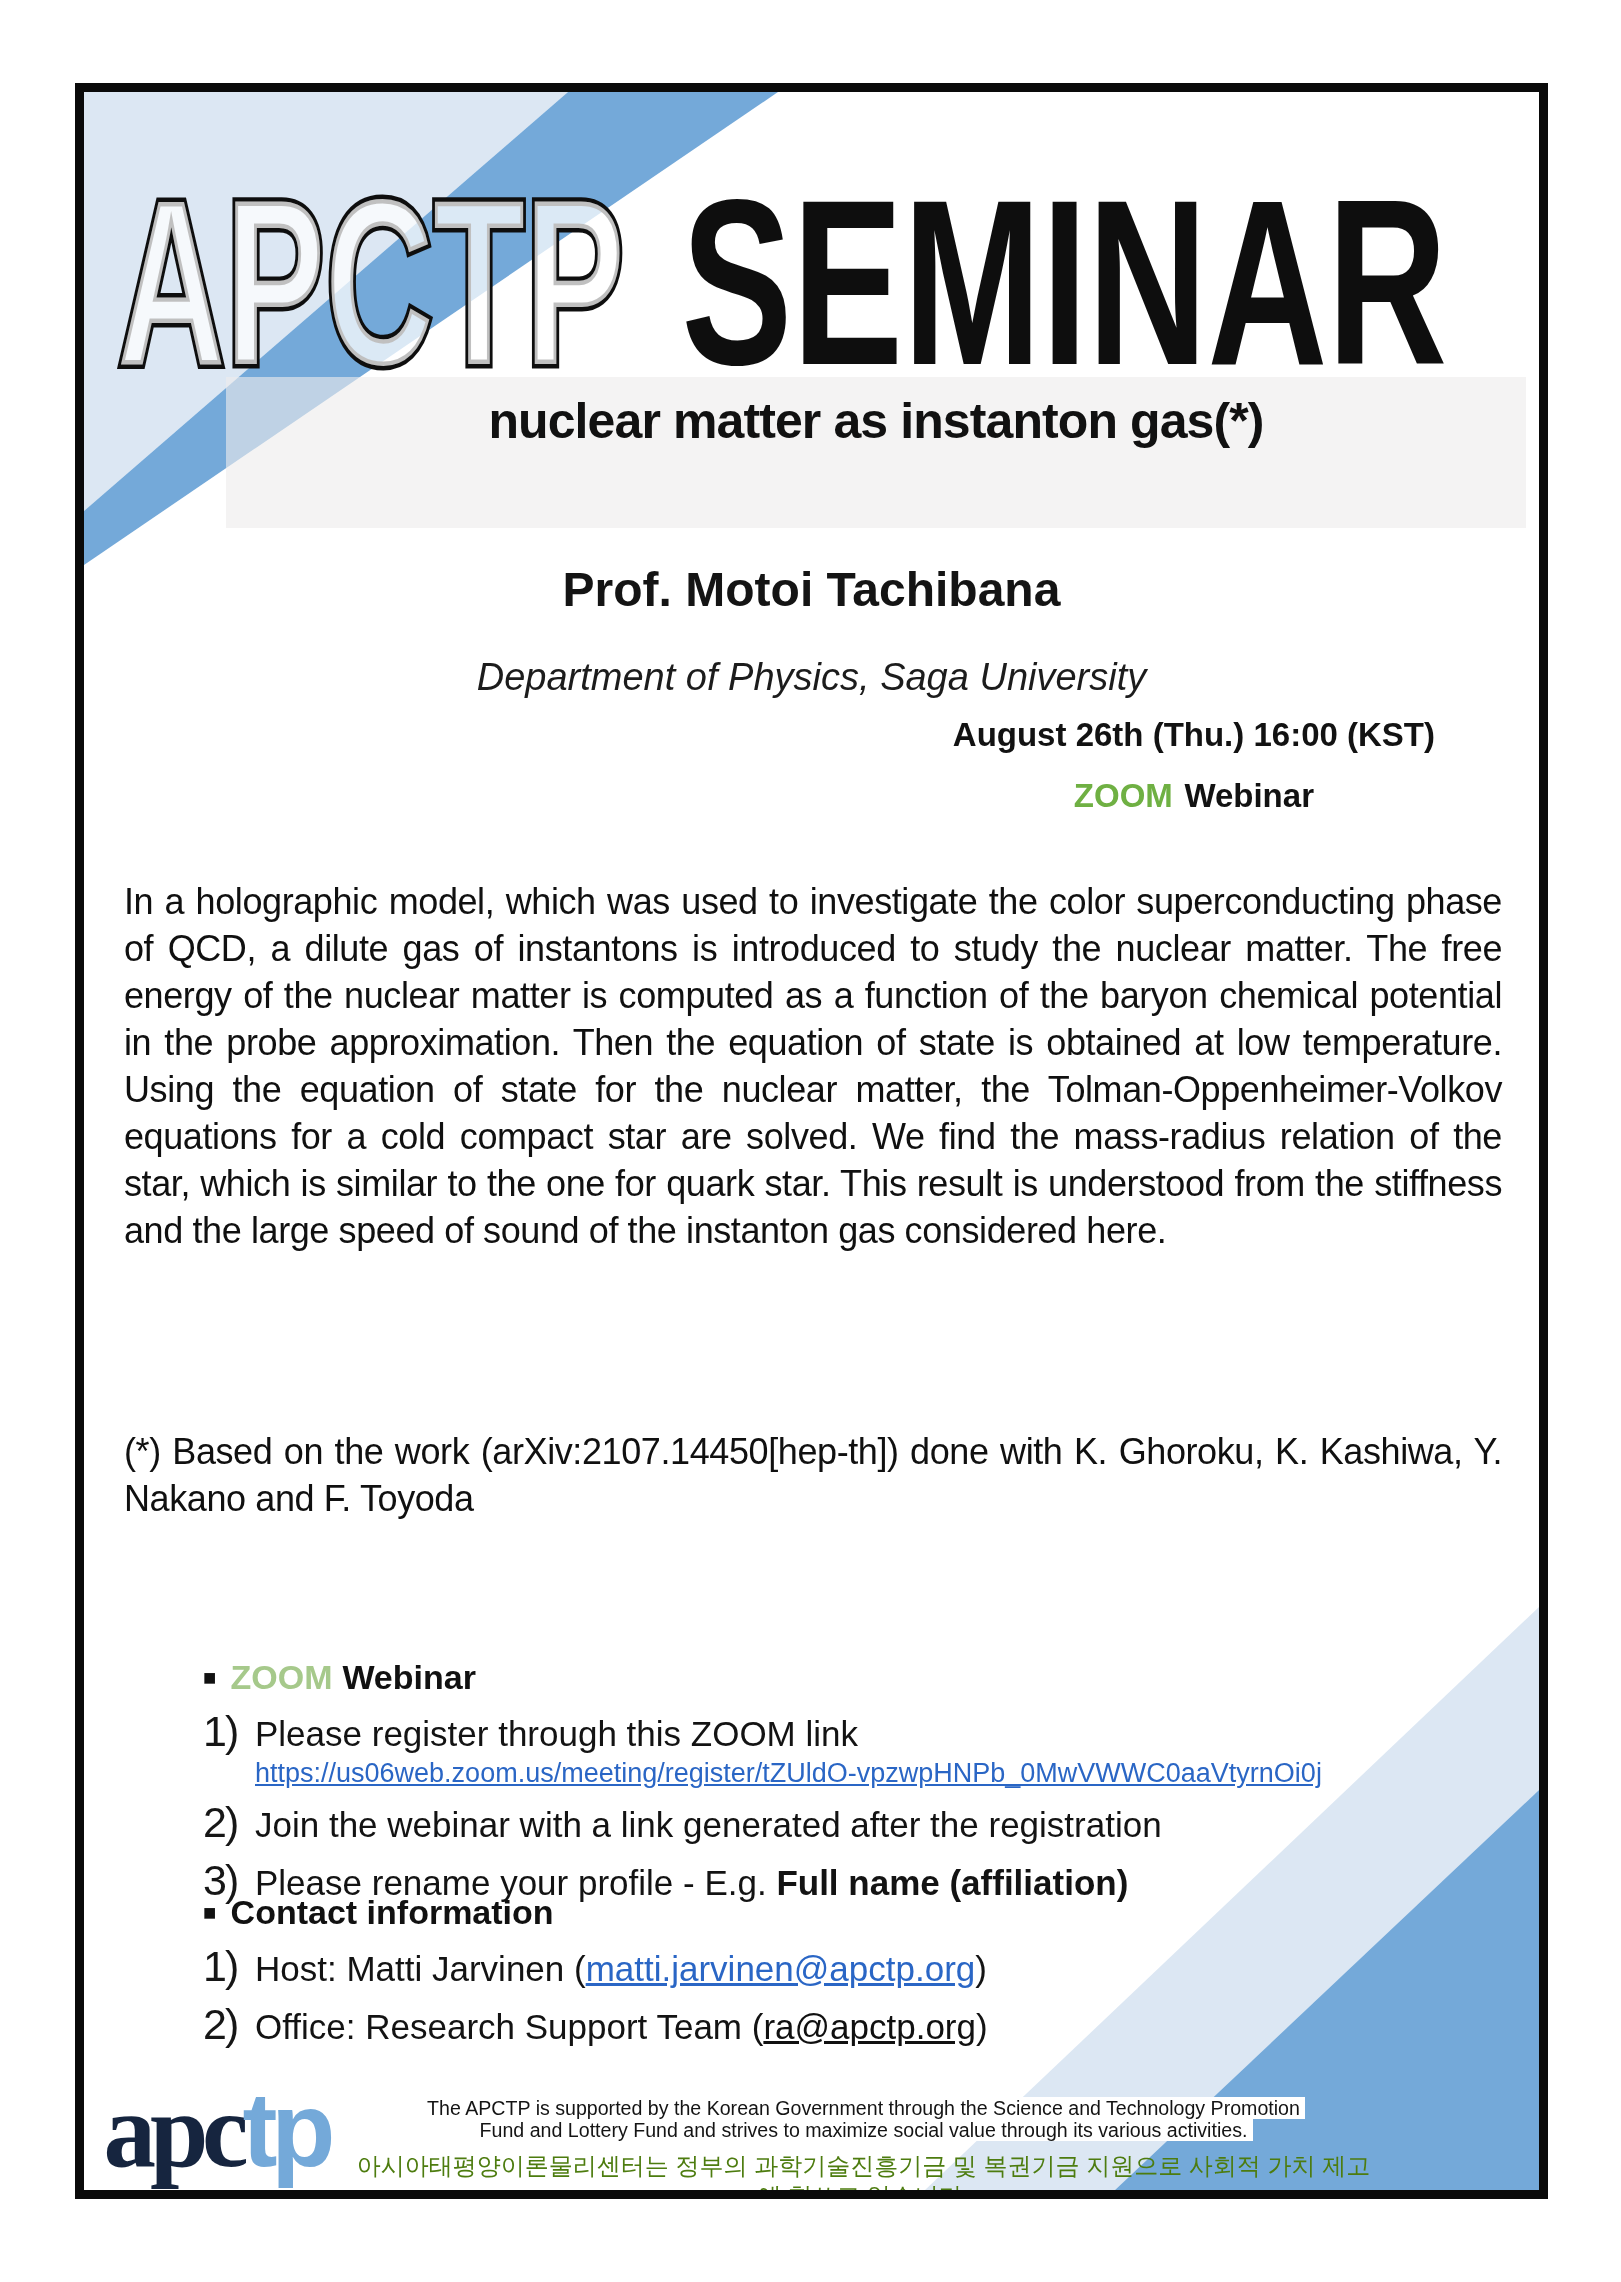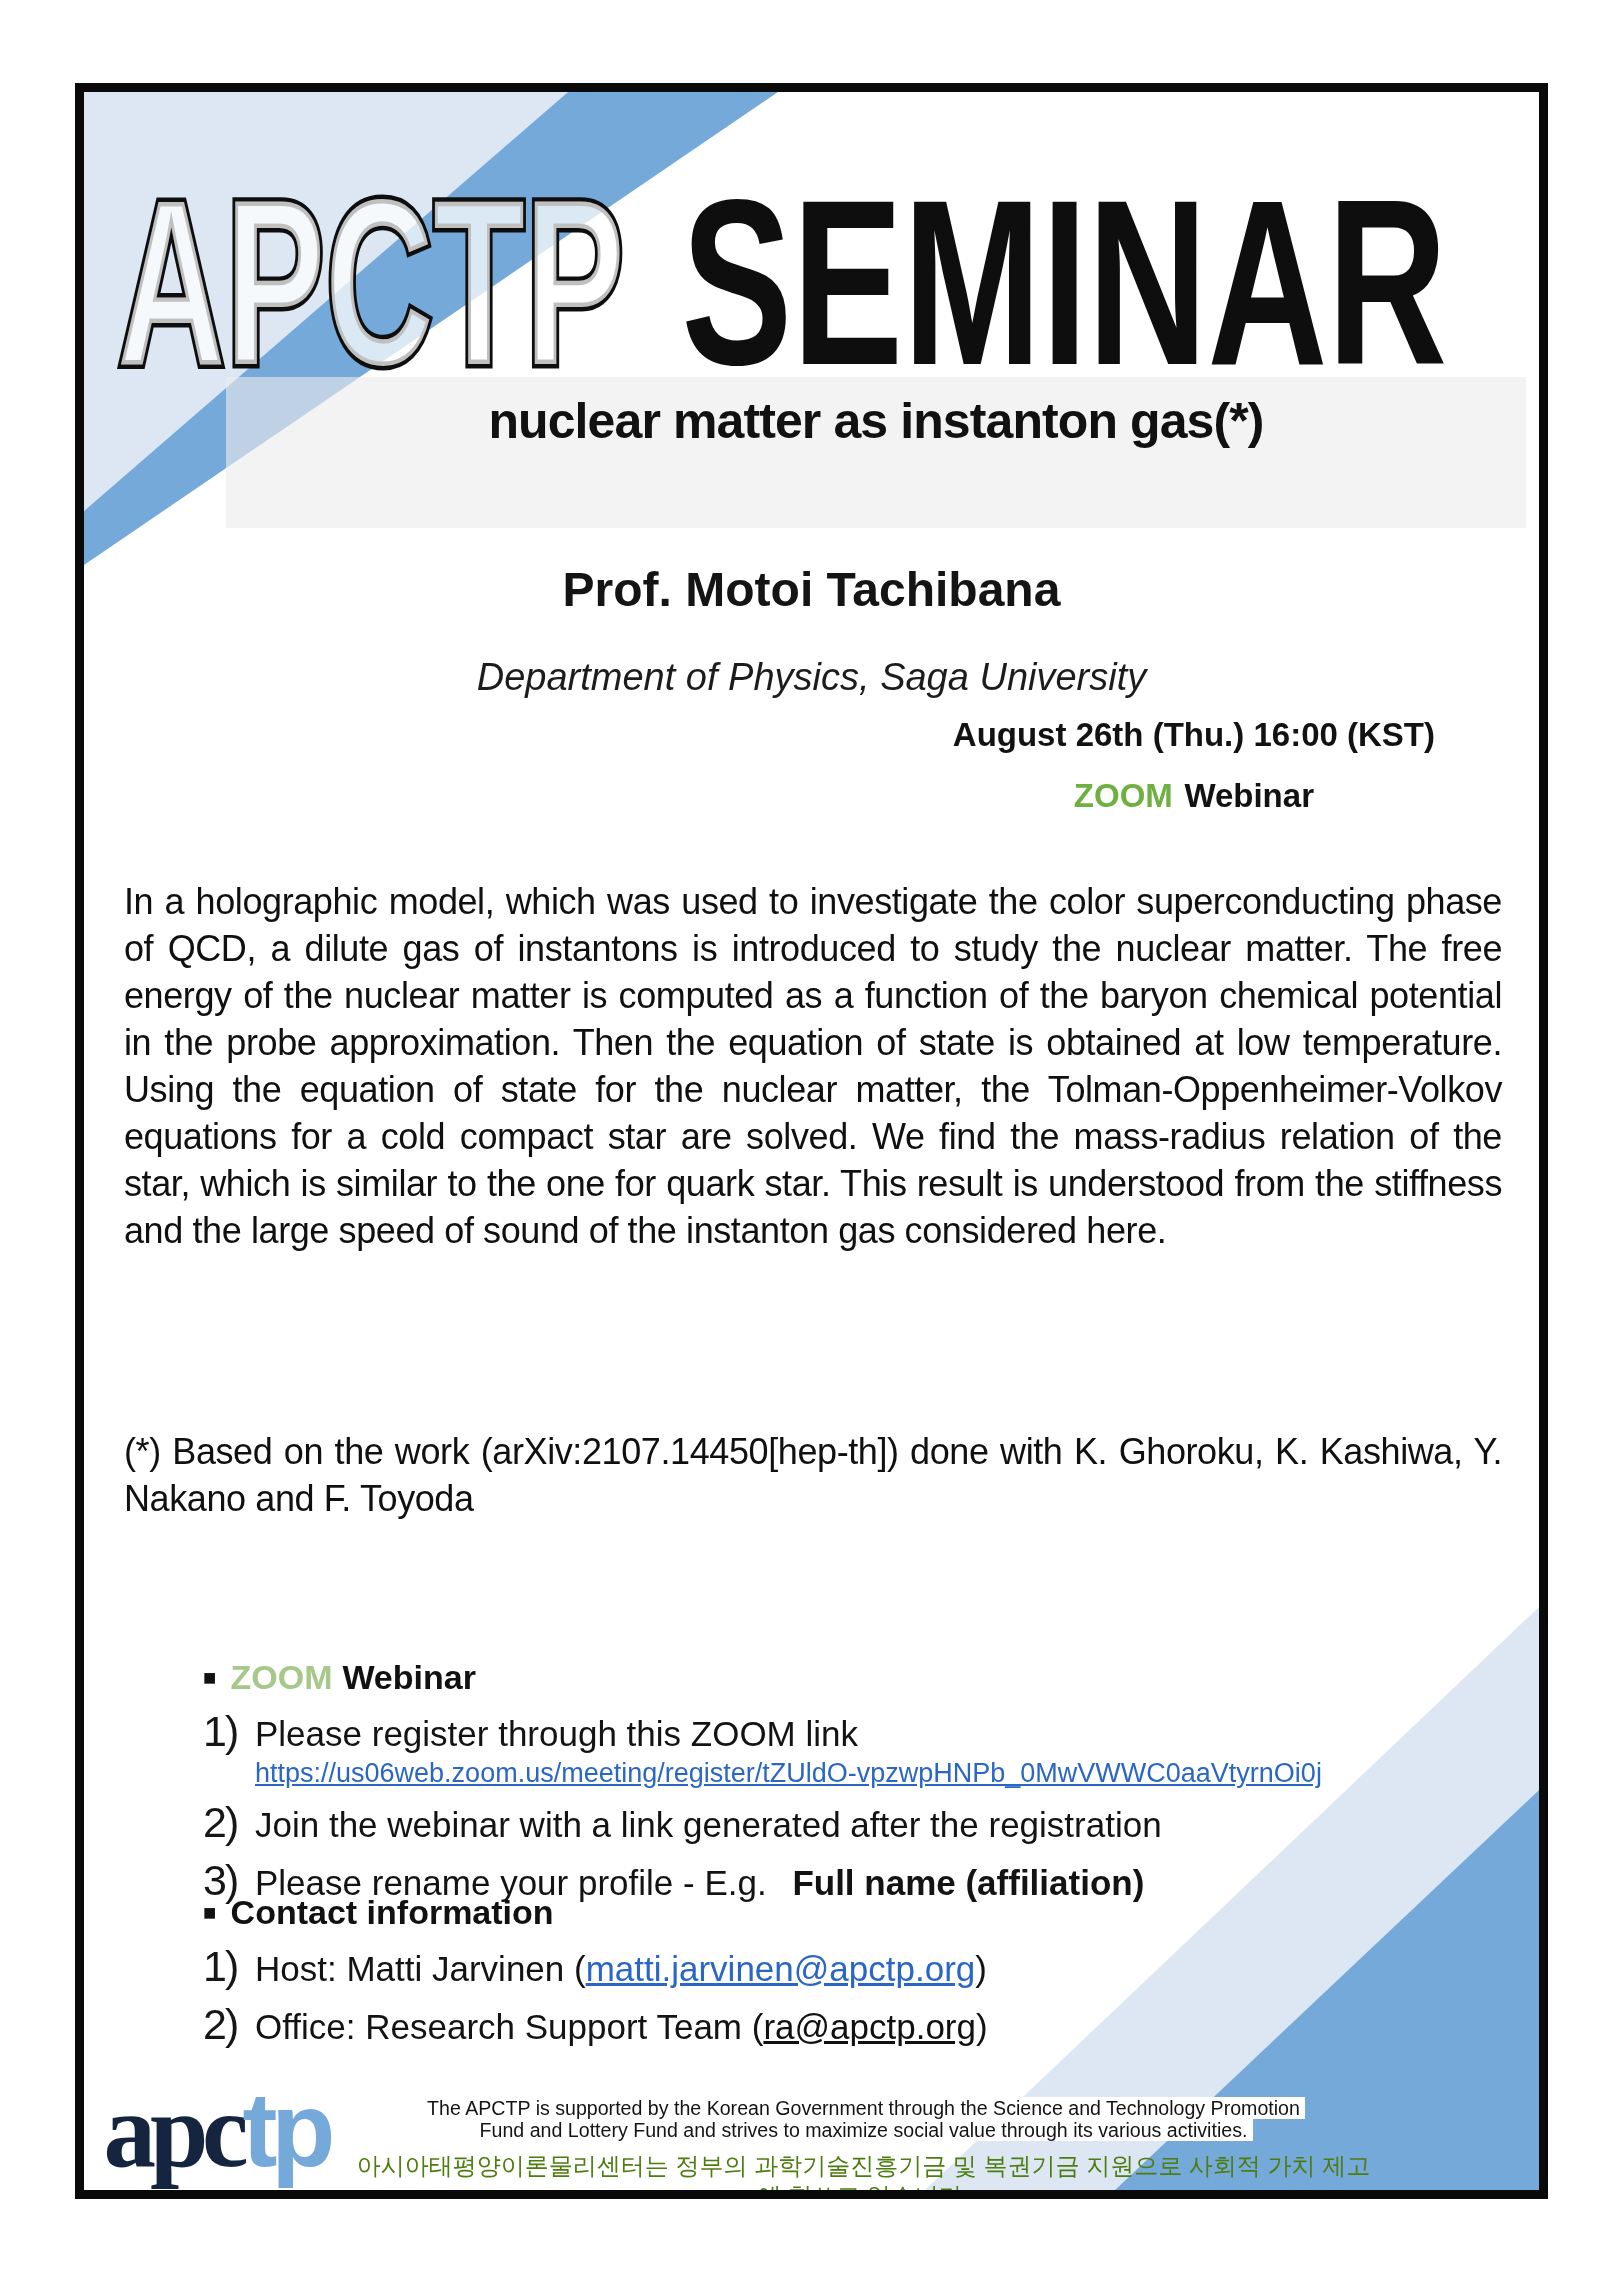--- a/index.html
+++ b/index.html
@@ -62,21 +62,21 @@
   .sec-head { display:flex; align-items:center; font-size:34px; font-weight:bold; line-height:41px; color:#111111; }
   .bullet { font-size:22px; margin-right:14.3px; line-height:1; color:#111111; }
   .zoom-light { color:#a6c98b; margin-right:9.8px; }
   .row { display:flex; align-items:baseline; margin-top:9px; }
   .row .num { flex:0 0 52px; font-size:43px; font-weight:400; letter-spacing:-1.8px; color:#161616; }
   .row .txt { font-size:35px; color:#131313; }
   .link-row { margin:1.8px 0 3.6px 52px; font-size:27px; }
   a.url { color:#2a66c5; text-decoration:underline; cursor:pointer; }
   a.email-blue { color:#2a66c5; text-decoration:underline; cursor:pointer; }
   a.email-dark { color:#101010; text-decoration:underline; cursor:pointer; }
-  .bold { font-weight:bold;margin-left:16px; }
+  .bold { font-weight:bold; }
 
   .footer-logo {
     position:absolute; left:19.6px; top:1985px; font-size:105px; font-weight:bold;
     letter-spacing:-6.2px; line-height:1;
   }
   .logo-dark { color:#16253f;font-family:Liberation Serif, serif; }
   .logo-light { color:#74a9d9; }
 
   .footer-text { position:absolute; left:267px; top:2005px; width:1025px; text-align:center; }
   .ft-line { font-size:19.6px; line-height:22px; color:#141414; }

